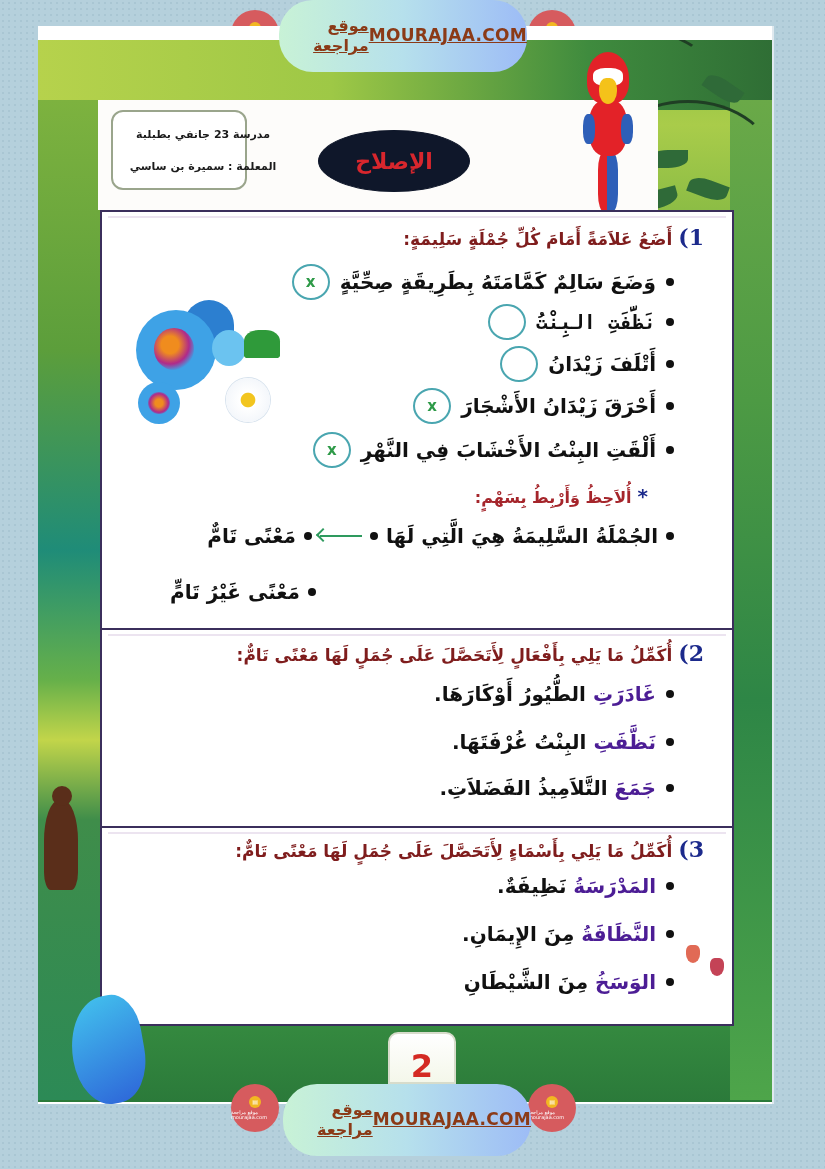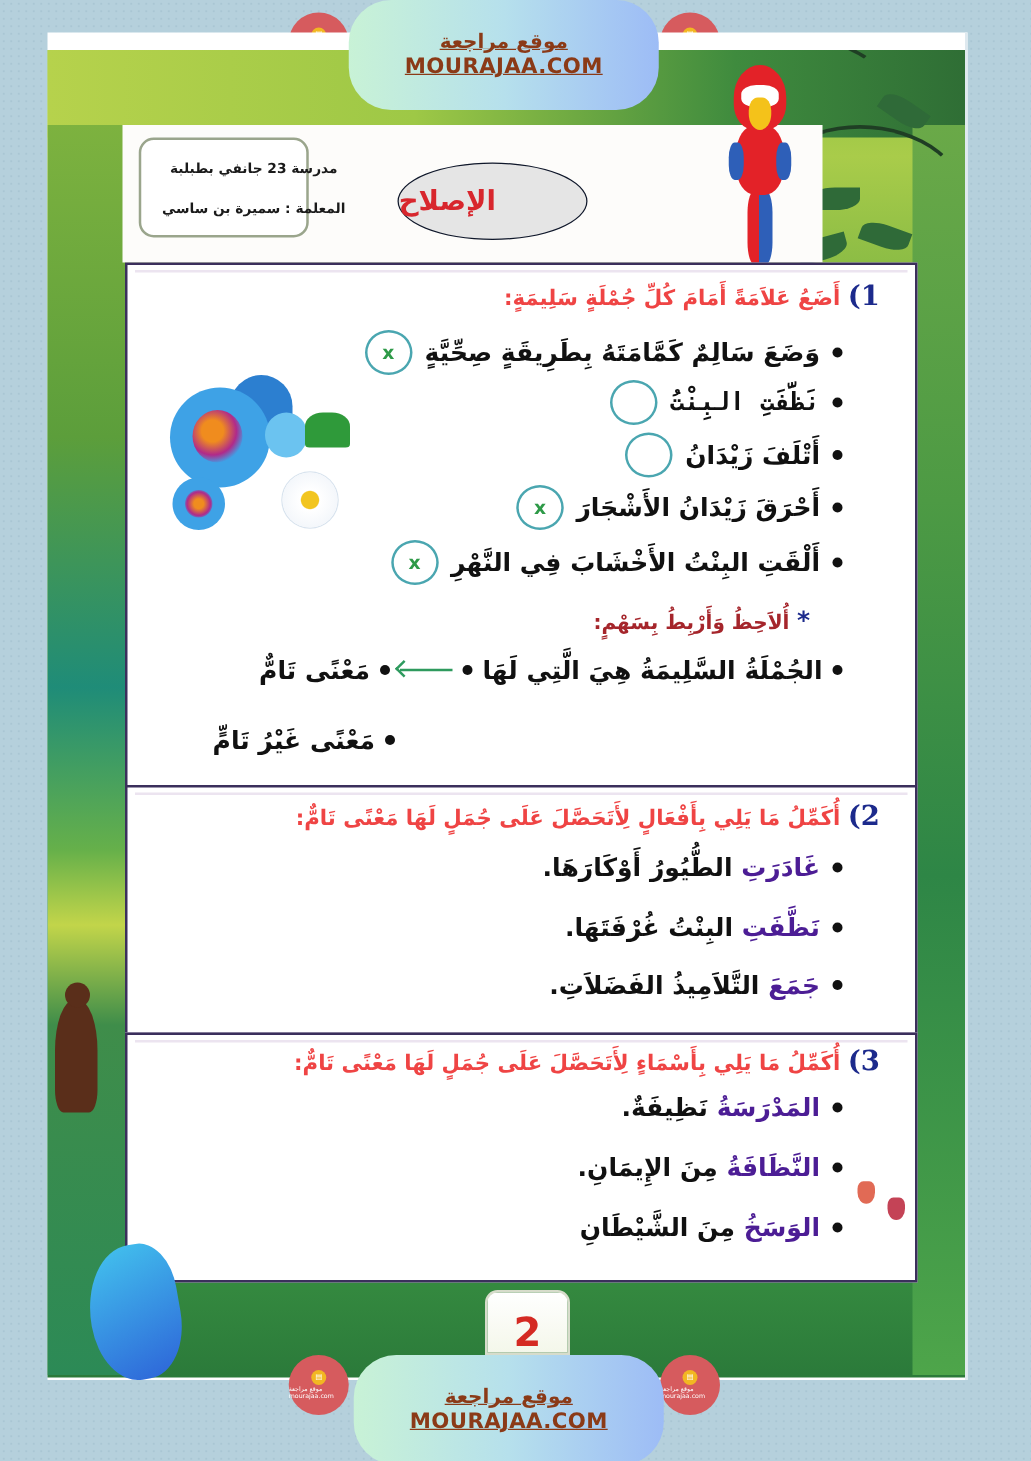--- a/index.html
+++ b/index.html
@@ -59,22 +59,22 @@
     border: 2px solid #9aa58c; border-radius: 12px;
     background: #fff;
     display: flex; flex-direction: column; justify-content: space-around; align-items: center;
     direction: rtl; padding: 6px 4px;
   }
   .info-box span { font-family: "DejaVu Sans", sans-serif; font-size: 11px; font-weight: bold; color: #1a1a1a; white-space: nowrap; padding-left: 48px; }
 
   .title-oval {
     position: absolute; left: 318px; top: 130px; width: 152px; height: 62px;
     border: 1px solid #0f172a; border-radius: 50%;
-    background: #e5e5e5;
-    display: flex; align-items: center; 
+    background: #0f172a;
+    display: flex; align-items: center; justify-content: center;
   }
   .title-oval span { color: #d8262d; font-size: 22px; font-weight: bold; direction: rtl; }
 
   
   .parrot { position: absolute; left: 583px; top: 52px; width: 50px; height: 160px; }
   .parrot .head { position: absolute; left: 4px; top: 0; width: 42px; height: 52px; background: #e32228; border-radius: 50% 50% 40% 40%; }
   .parrot .face { position: absolute; left: 10px; top: 16px; width: 30px; height: 18px; background: #fff; border-radius: 40%; }
   .parrot .beak { position: absolute; left: 16px; top: 26px; width: 18px; height: 26px; background: #f4c21a; border-radius: 40% 40% 50% 50%; }
   .parrot .body { position: absolute; left: 6px; top: 48px; width: 38px; height: 56px; background: #e32228; border-radius: 40%; }
   .parrot .wing-l { position: absolute; left: 0; top: 62px; width: 12px; height: 30px; background: #2e5fb8; border-radius: 40%; }
@@ -93,21 +93,21 @@
   .s3 { top: 826px; height: 200px; }
   .section .inner-line {
     position: absolute; left: 6px; right: 6px; top: 4px; height: 2px; background: #ece4f0;
   }
 
   .q-head {
     position: absolute; right: 28px; display: flex; align-items: baseline; gap: 6px;
     direction: rtl; white-space: nowrap;
   }
   .q-num { color: #1c2a8c; font-weight: bold; font-size: 22px; font-family: "DejaVu Serif", serif; }
-  .q-text { color: #ef4444; font-weight: bold; font-size: 17px; }
+  .q-text { color: #7f1d1d; font-weight: bold; font-size: 17px; }
 
   .item {
     position: absolute; right: 58px; display: flex; align-items: center; gap: 10px;
     direction: rtl; white-space: nowrap;
   }
   .bullet { width: 8px; height: 8px; background: #111; border-radius: 50%; flex: none; }
   .item-text { font-size: 20px; font-weight: bold; color: #111; }
   .item-text .g { color: #4c1d95; }
   .answer-circle {
     width: 38px; height: 36px; border: 2.5px solid #4aa6b0; border-radius: 50%;
@@ -148,23 +148,23 @@
     position: absolute; left: 388px; top: 1032px; width: 68px; height: 52px;
     background: linear-gradient(#fff, #f4f7ea); border: 2px solid #d7dccb; border-radius: 10px 10px 0 0;
     display: flex; align-items: flex-end; justify-content: center;
   }
   .page-num span { color: #d42a23; font-size: 32px; font-weight: bold; font-family: "DejaVu Sans", sans-serif; line-height: 1; }
   .flower1 { position: absolute; left: 686px; top: 945px; width: 14px; height: 18px; background: #e16a55; border-radius: 40% 40% 60% 60%; }
   .flower2 { position: absolute; left: 710px; top: 958px; width: 14px; height: 18px; background: #c44356; border-radius: 40% 40% 60% 60%; }
 
   
   .banner {
-    position: absolute; width: 248px; height: 88px; border-radius: 34px;
+    position: absolute; width: 248px; height: 72px; border-radius: 34px;
     background: linear-gradient(90deg, #c8f2d6 0%, #b6e0ec 50%, #9dbcf6 100%);
-    display: flex; flex-direction: column; align-items: center; justify-content: center;
+    display: flex; flex-direction: row; align-items: center; justify-content: center;
   }
   .banner-top { left: 279px; top: 0; }
   .banner-bottom { left: 283px; top: 1084px; }
   .banner a {
     color: #8b3a17; text-decoration: underline; font-weight: bold; font-family: "DejaVu Sans", sans-serif; line-height: 1.25;
   }
   .banner .ar { font-size: 16px; direction: rtl; }
   .banner .en { font-size: 17px; letter-spacing: .3px; text-align: right; }
 
   .badge {

